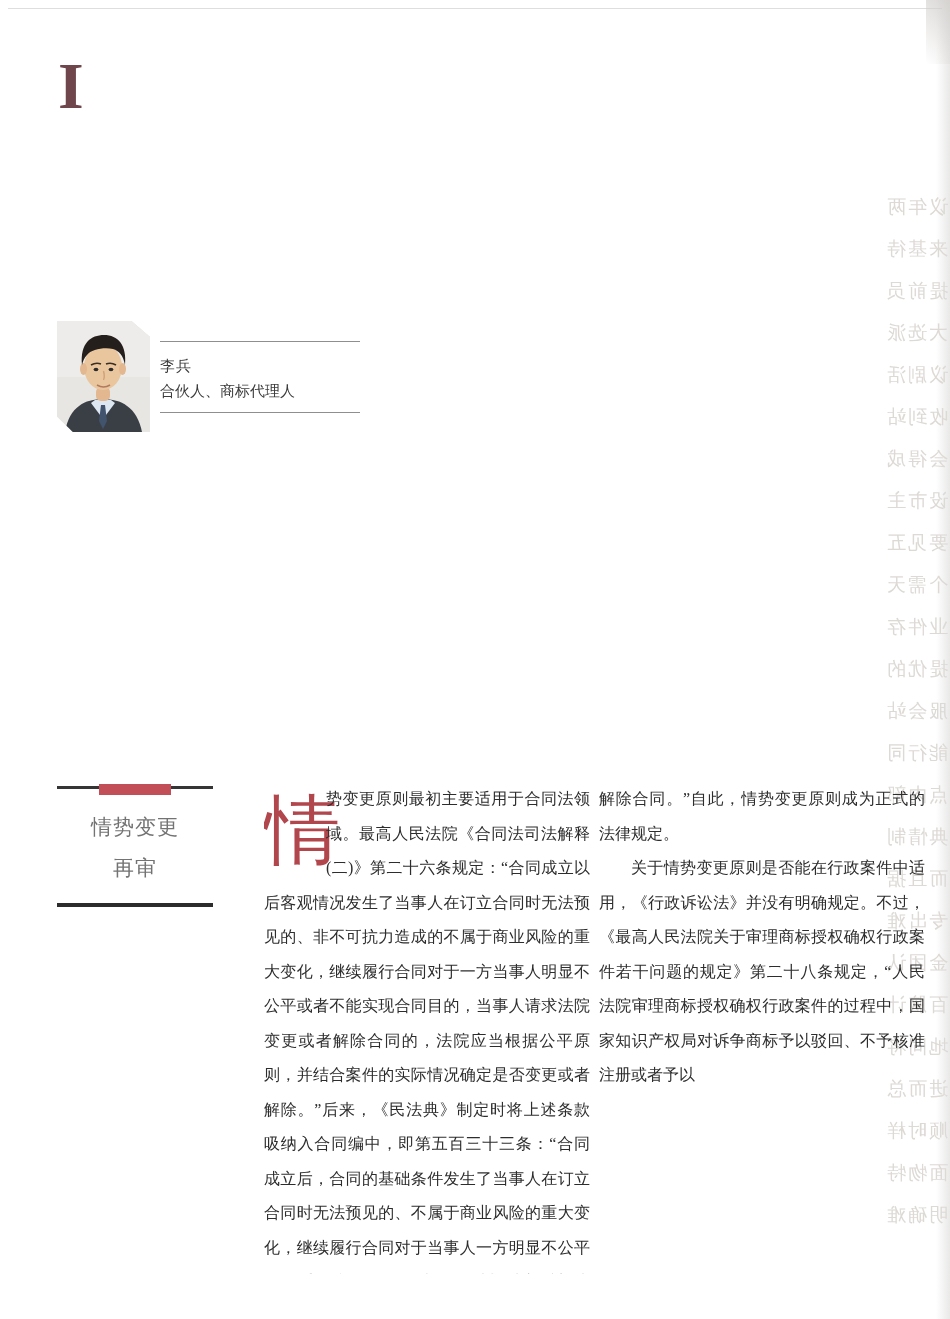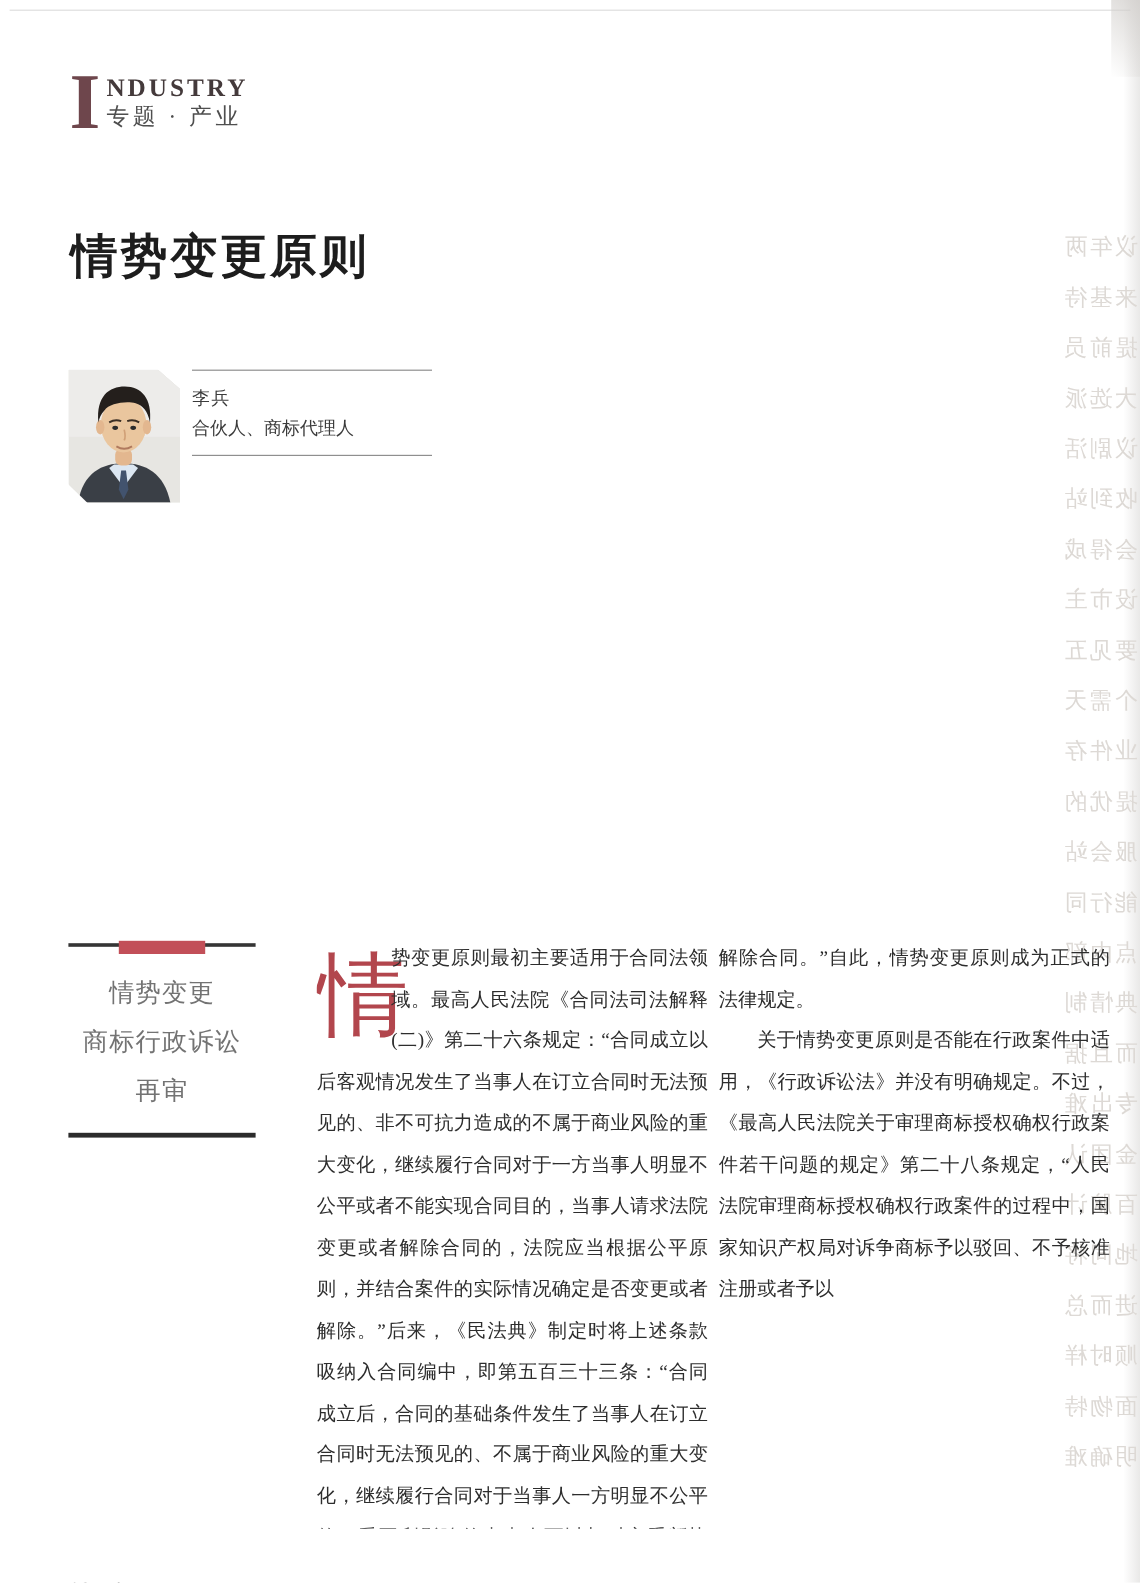--- a/index.html
+++ b/index.html
@@ -39,21 +39,21 @@
     font-size:21px;line-height:22px;letter-spacing:2.5px;color:#443a3b;}
   .masthead-sub{font-size:19px;line-height:24px;letter-spacing:3px;color:#4e4e4e;margin-top:2px;}
 
   
   .title{position:absolute;left:59px;top:188px;
     font-family:"Liberation Sans","DejaVu Sans",sans-serif;font-weight:800;
     font-size:39px;line-height:54px;letter-spacing:2.5px;color:#1d1d1d;}
   .title span{display:block;}
 
   
-  .author{position:absolute;left:57px;top:308px;display:flex;}
+  .author{position:absolute;left:57px;top:321px;display:flex;align-items:center;}
   .photo{width:93px;height:111px;flex:none;
     clip-path:polygon(0 0,80% 0,100% 14.5%,100% 100%,17% 100%,0 86%);
     background:#e9e8e4;}
   .photo svg{display:block;width:100%;height:100%;}
   .author-info{margin-left:10px;width:206px;
     font-family:"Liberation Sans","DejaVu Sans",sans-serif;
     font-size:15px;line-height:25px;color:#3b3b3b;}
   .author-rule{height:1px;background:#8f8f8f;width:200px;}
   .author-lines{padding:11px 0 9px 0;}
   .author-name{letter-spacing:1px;}
@@ -114,28 +114,23 @@
       <div class="bleed-row">百脑计</div>
       <div class="bleed-row">地同将</div>
       <div class="bleed-row">进而总</div>
       <div class="bleed-row">顺时样</div>
       <div class="bleed-row">面物特</div>
       <div class="bleed-row">明确难</div>
     </div>
 
   <header class="masthead">
     <span class="cap-i">I</span>
-    <div class="masthead-right">
-      <div class="masthead-word">NDUSTRY</div>
-      <div class="masthead-sub">专题 · 产业</div>
-    </div>
   </header>
 
   <h1 class="title">
-    <span>情势变更原则</span>
   </h1>
 
   <section class="author">
     <div class="photo">
       <svg viewBox="0 0 93 111" preserveAspectRatio="none">
         <rect x="0" y="0" width="93" height="111" fill="#e7e6e2"></rect>
         <rect x="0" y="0" width="93" height="56" fill="#edecea"></rect>
 
         <path d="M8 111 C12 86 28 78 46 78 C64 78 80 86 85 111 Z" fill="#3a3f46"></path>
 
@@ -171,21 +166,20 @@
     </div>
   </section>
 
   <aside class="keywords">
     <div class="kw-bar">
       <span class="kw-bar-line"></span>
       <span class="kw-bar-red"></span>
     </div>
     <div class="kw-list">
         <div class="kw-item">情势变更</div>
-        <div class="kw-item">商标行政诉讼</div>
         <div class="kw-item">再审</div>
       </div>
     <div class="kw-bottomline"></div>
   </aside>
 
   <div class="col col1">
     <p><span class="dropcap">情</span><span>势变更原则最初主要适用于合同法领域。最高人民法院《合同法司法解释(二)》第二十六条规定：“合同成立以后客观情况发生了当事人在订立合同时无法预见的、非不可抗力造成的不属于商业风险的重大变化，继续履行合同对于一方当事人明显不公平或者不能实现合同目的，当事人请求法院变更或者解除合同的，法院应当根据公平原则，并结合案件的实际情况确定是否变更或者解除。”后来，《民法典》制定时将上述条款吸纳入合同编中，即第五百三十三条：“合同成立后，合同的基础条件发生了当事人在订立合同时无法预见的、不属于商业风险的重大变化，继续履行合同对于当事人一方明显不公平的，受不利影响的当事人可以与对方重新协商；在合理期限内协商不成的，当事人可以请求人民法院或者仲裁机构变更或者</span></p>
   </div>
 
   <div class="col col2">

